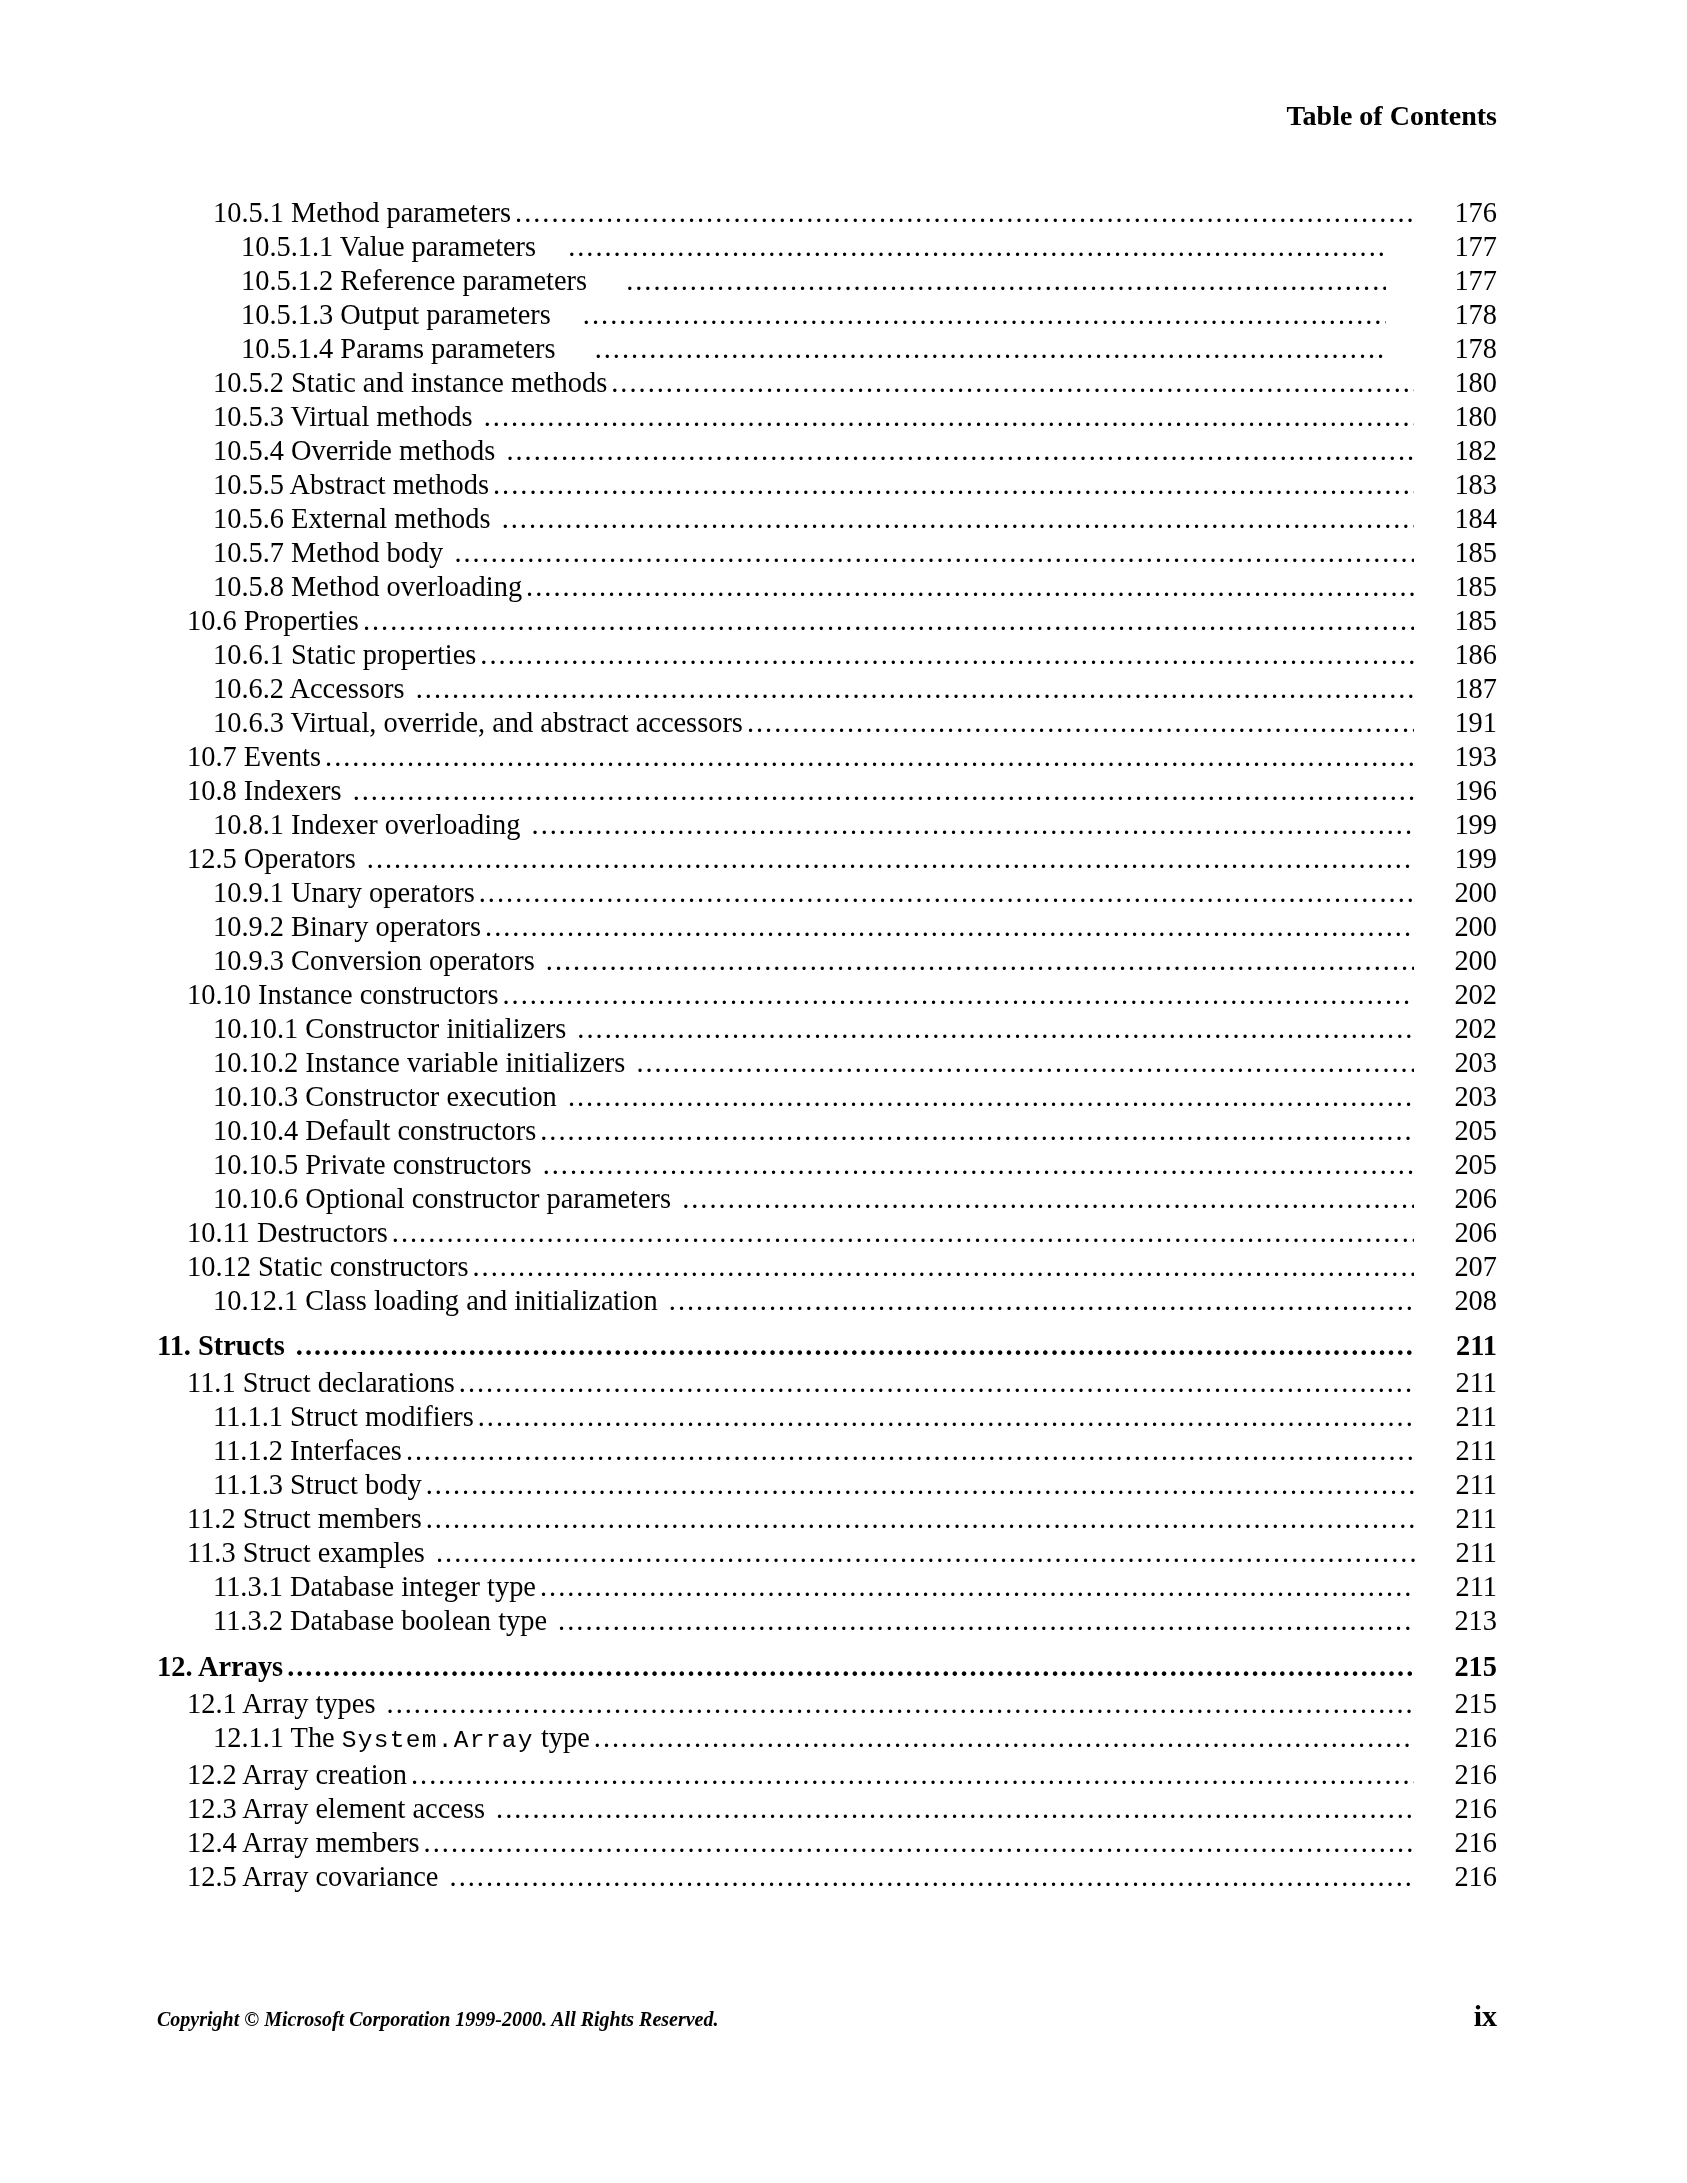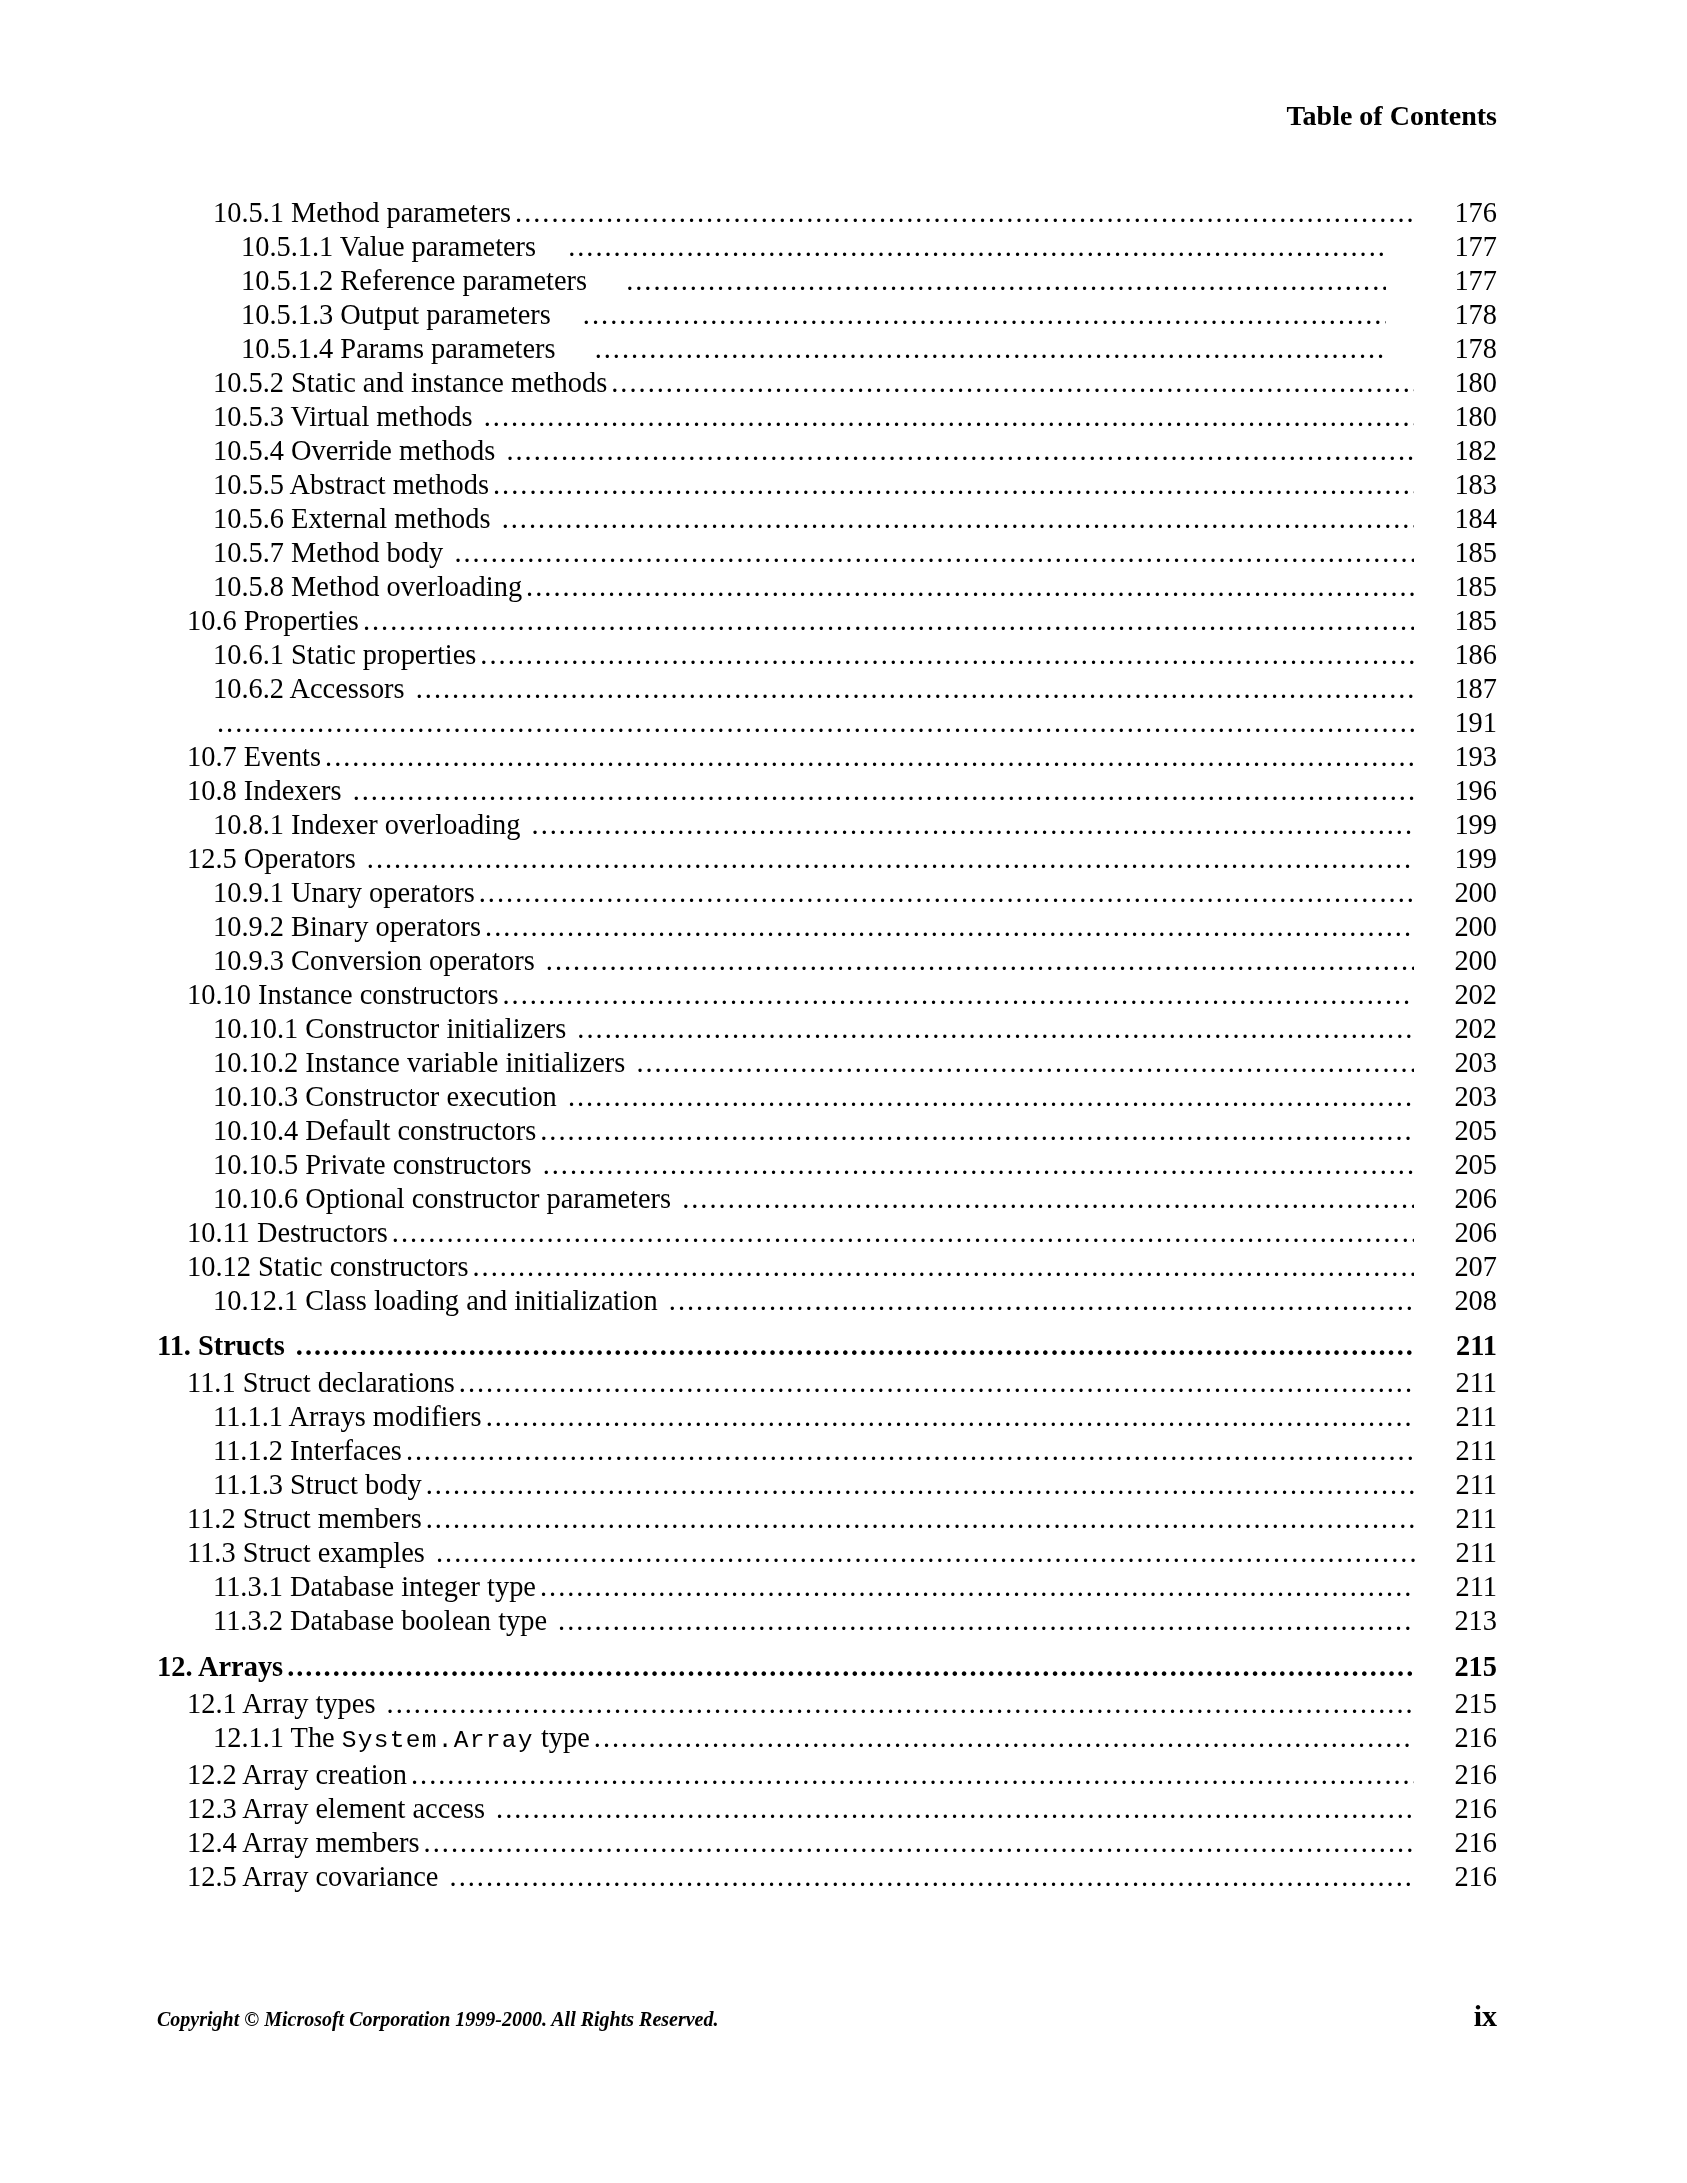--- a/index.html
+++ b/index.html
@@ -164,20 +164,21 @@
       <span class="title">10.6.1 Static properties</span>
       <span class="dots">....................................................................................................................................................................................................................................................................</span>
       <span class="num">186</span>
     </div>
       <div class="row lv2">
       <span class="title">10.6.2 Accessors </span>
       <span class="dots">....................................................................................................................................................................................................................................................................</span>
       <span class="num">187</span>
     </div>
       <div class="row lv2">
+      <span class="title">10.6.3 Virtual, override, and abstract accessors</span>
       <span class="dots">....................................................................................................................................................................................................................................................................</span>
       <span class="num">191</span>
     </div>
       <div class="row lv1">
       <span class="title">10.7 Events</span>
       <span class="dots">....................................................................................................................................................................................................................................................................</span>
       <span class="num">193</span>
     </div>
       <div class="row lv1">
       <span class="title">10.8 Indexers </span>
@@ -263,21 +264,21 @@
       <span class="title">11. Structs </span>
       <span class="dots">....................................................................................................................................................................................................................................................................</span>
       <span class="num">211</span>
     </div>
       <div class="row lv1">
       <span class="title">11.1 Struct declarations</span>
       <span class="dots">....................................................................................................................................................................................................................................................................</span>
       <span class="num">211</span>
     </div>
       <div class="row lv2">
-      <span class="title">11.1.1 Arrays modifiers</span>
+      <span class="title">11.1.1 Struct modifiers</span>
       <span class="dots">....................................................................................................................................................................................................................................................................</span>
       <span class="num">211</span>
     </div>
       <div class="row lv2">
       <span class="title">11.1.2 Interfaces</span>
       <span class="dots">....................................................................................................................................................................................................................................................................</span>
       <span class="num">211</span>
     </div>
       <div class="row lv2">
       <span class="title">11.1.3 Struct body</span>

